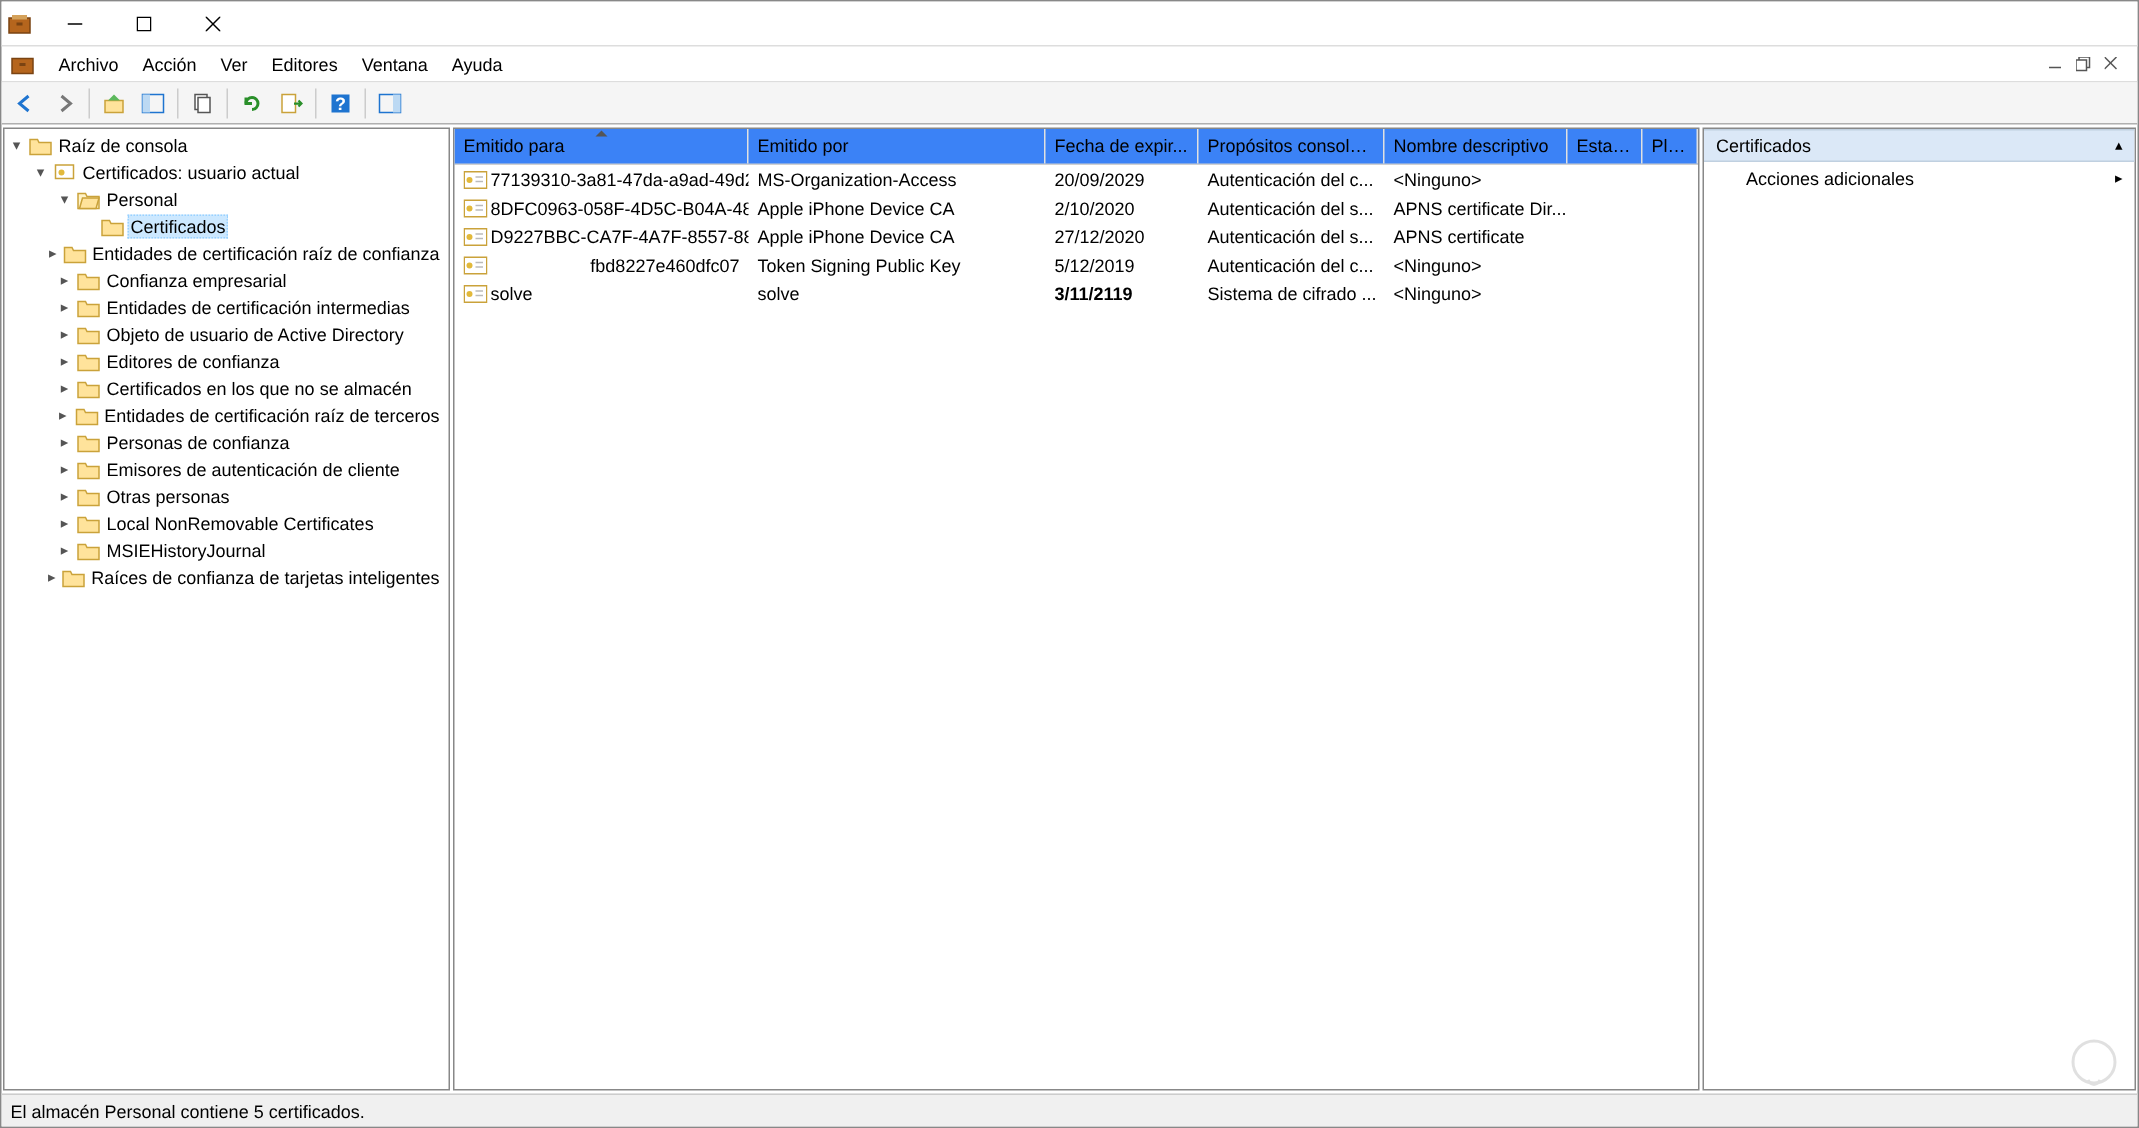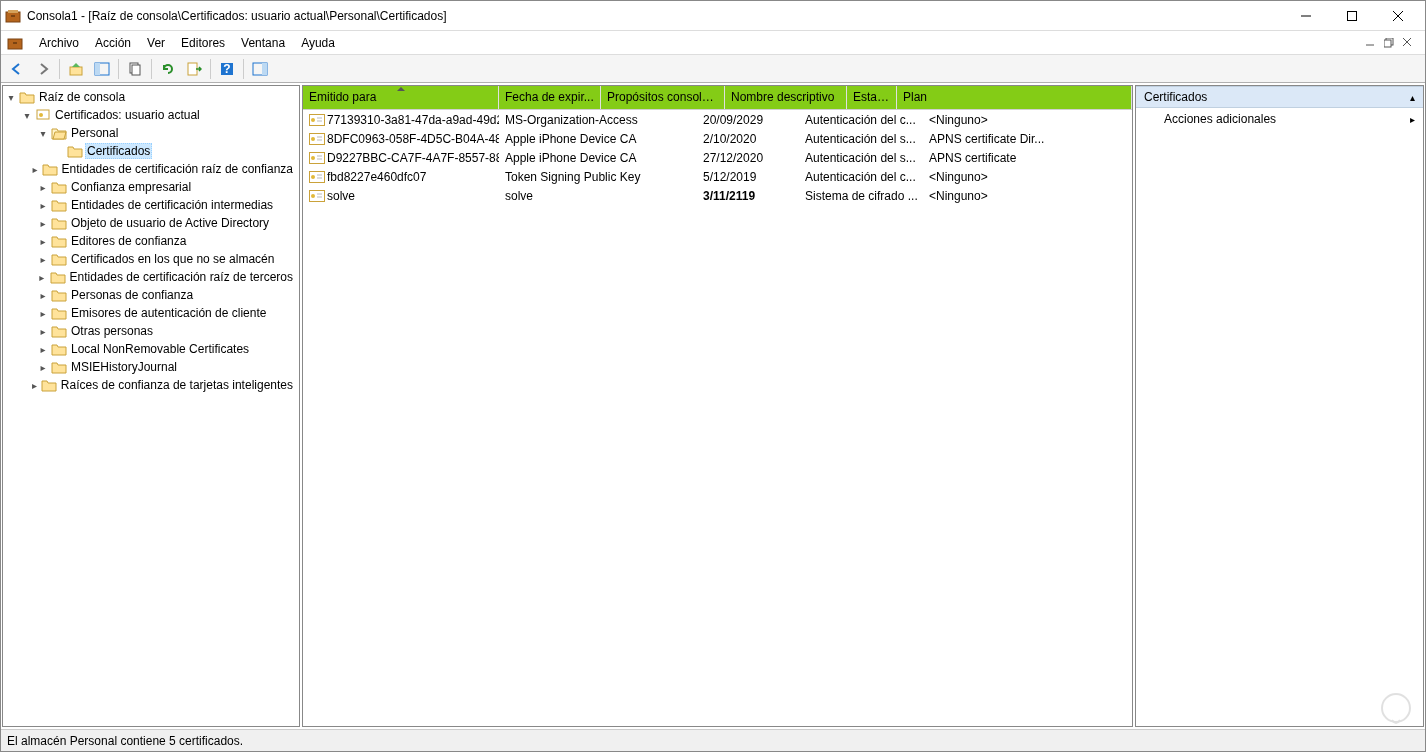--- a/index.html
+++ b/index.html
@@ -33,21 +33,21 @@
 
 .tree { padding: 2px 0; white-space: nowrap; }
 .tree-row { display: flex; align-items: center; height: 18px; padding-right: 4px; }
 .tree-row .twisty { width: 16px; text-align: center; color: #555; font-size: 10px; }
 .tree-row .ticon { width: 16px; height: 16px; margin-right: 2px; display: flex; align-items: center; justify-content: center; }
 .tree-row .tlabel { padding: 0 2px; }
 .tree-row.selected .tlabel { background: #cce8ff; border: 1px dotted #99d1ff; padding: 0 1px; }
 .indent { display: inline-block; }
 
 
-.list-head { display: flex; height: 24px; border-bottom: 1px solid #d0d0d0; background: #84cc16; }
+.list-head { display: flex; height: 24px; border-bottom: 1px solid #d0d0d0; background: #3b82f6; }
 .list-head .col { padding: 4px 6px; border-right: 1px solid #e0e0e0; overflow: hidden; white-space: nowrap; text-overflow: ellipsis; position: relative; }
 .list-head .col.sort::after { content: ""; position: absolute; top: 1px; left: 50%; transform: translateX(-50%); border-left: 4px solid transparent; border-right: 4px solid transparent; border-bottom: 4px solid #555; }
 .list-body { overflow: auto; flex: 1; position: relative; }
 .list-row { display: flex; height: 19px; align-items: center; }
 .list-row .cell { padding: 0 6px; overflow: hidden; white-space: nowrap; text-overflow: ellipsis; display: flex; align-items: center; }
 .cert-icon { width: 16px; height: 14px; margin-right: 2px; flex-shrink: 0; }
 .hscroll-area { height: 17px; overflow-x: scroll; overflow-y: hidden; }
 .hscroll-inner { height: 1px; width: 140%; }
 
 
@@ -74,21 +74,20 @@
 <body>
 
 <div class="titlebar">
   <span class="app-icon">
     <svg viewBox="0 0 16 16">
         <rect x="1" y="4" width="14" height="10" fill="#b5651d" stroke="#7a4312"></rect>
         <rect x="3" y="2" width="10" height="3" fill="#d4a15a"></rect>
         <rect x="6" y="7" width="4" height="2" fill="#7a4312"></rect>
       </svg>
   </span>
-  <span class="title">Consola1 - [Raíz de consola\Certificados: usuario actual\Personal\Certificados]</span>
   <div class="winbtn">
       <svg width="10" height="10">
         <line x1="0" y1="5" x2="10" y2="5" stroke="#000"></line>
       </svg>
     </div>
   <div class="winbtn">
       <svg width="10" height="10">
         <rect x="0.5" y="0.5" width="9" height="9" fill="none" stroke="#000"></rect>
       </svg>
     </div>
@@ -373,20 +372,21 @@
         </div>
     </div>
     <div class="tree-hscroll">
         <div class="tree-hscroll-inner"></div>
       </div>
   </div>
 
   <div class="pane list-pane">
     <div class="list-head">
       <div class="col sort" style="width:196px">Emitido para</div>
+      <div class="col" style="width:198px">Emitido por</div>
       <div class="col" style="width:102px">Fecha de expir...</div>
       <div class="col" style="width:124px">Propósitos consola...</div>
       <div class="col" style="width:122px">Nombre descriptivo</div>
       <div class="col" style="width:50px">Estado</div>
       <div class="col" style="flex:1">Plan</div>
     </div>
     <div class="list-body" id="list-body">
         <div class="list-row">
           <div class="cell" style="width: 196px;">
             <svg class="cert-icon" viewBox="0 0 16 14">
@@ -456,21 +456,21 @@
           <div class="cell" style="width: 124px;">
             <span>Autenticación del s...</span>
           </div>
           <div class="cell" style="width: 122px;">
             <span>APNS certificate</span>
           </div>
           <div class="cell" style="width: 50px;"></div>
           <div class="cell" style="width: auto; flex: 1 1 0%;"></div>
         </div>
         <div class="list-row">
-          <div class="cell" style="width: 196px;">
+          <div class="cell" style="width: 196px; justify-content: space-between;">
             <svg class="cert-icon" viewBox="0 0 16 14">
               <rect x="0.5" y="1.5" width="15" height="11" fill="#fff" stroke="#caa23a"></rect>
               <circle cx="4" cy="7" r="2" fill="#e2b93b"></circle>
               <line x1="8" y1="5" x2="13" y2="5" stroke="#bbb"></line>
               <line x1="8" y1="8" x2="13" y2="8" stroke="#bbb"></line>
             </svg>
             <span>fbd8227e460dfc07</span>
           </div>
           <div class="cell" style="width: 198px;">
             <span>Token Signing Public Key</span>

